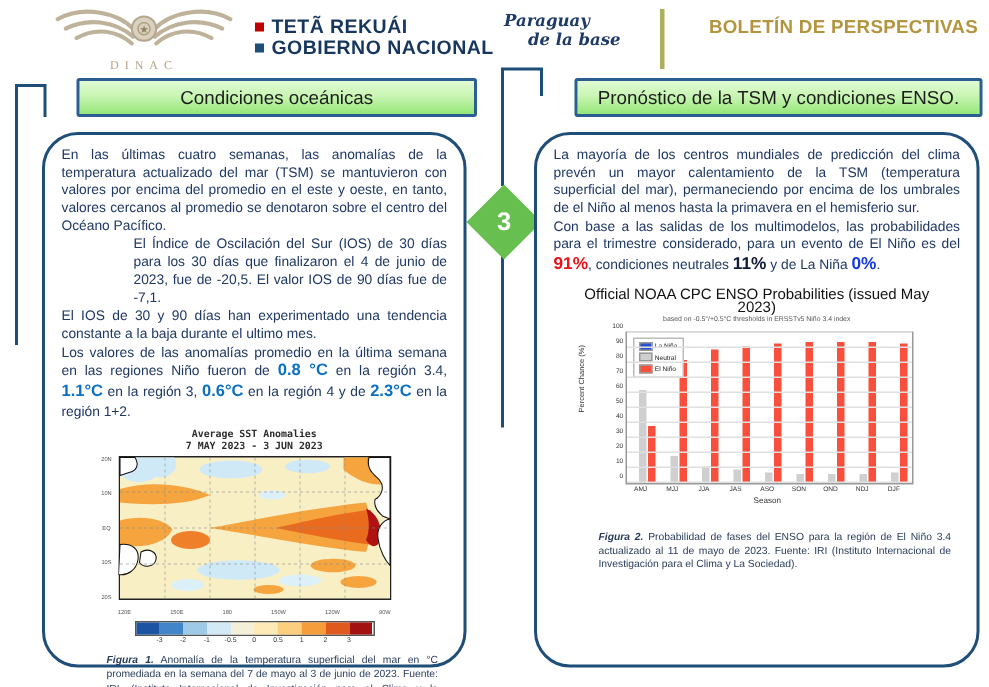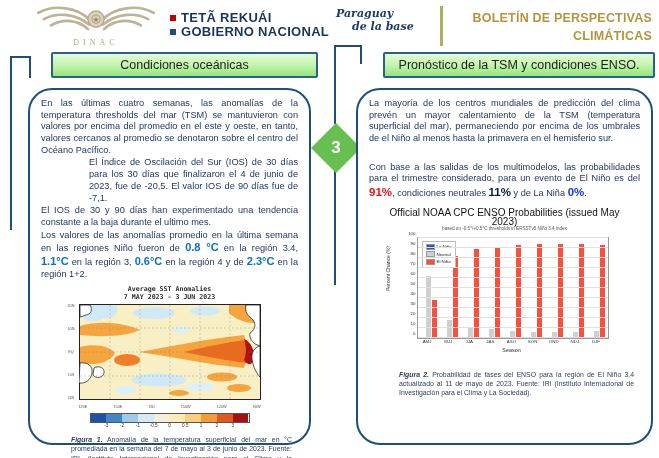--- a/index.html
+++ b/index.html
@@ -125,21 +125,20 @@
 
   <div class="paraguay">
     <div class="l1">Paraguay</div>
     <div class="l2">de la base</div>
   </div>
 
   <div class="hdr-divider"></div>
 
   <div class="bulletin-title">
     <div>BOLETÍN DE PERSPECTIVAS</div>
-    <div>CLIMÁTICAS</div>
   </div>
 
   <div class="banner left">
     <span>Condiciones oceánicas</span>
   </div>
   <div class="banner right">
     <span>Pronóstico de la TSM y condiciones ENSO.</span>
   </div>
 
   <svg class="connector-svg" width="659" height="458">
@@ -149,21 +148,21 @@
       <path d="M335 170 V285"></path>
     </g>
   </svg>
 
   <svg class="diamond" viewBox="0 0 52 52">
     <polygon points="26,1 51,26 26,51 1,26" fill="#66bf4e"></polygon>
   </svg>
   <div class="diamond-num">3</div>
 
   <div class="panel left">
-    <p class="body-text">En las últimas cuatro semanas, las anomalías de la  temperatura thresholds del mar (TSM) se mantuvieron con valores por encima del promedio en el este y oeste, en tanto, valores cercanos al promedio se denotaron sobre el centro del Océano Pacífico.</p>
+    <p class="body-text">En las últimas cuatro semanas, las anomalías de la  temperatura actualizado del mar (TSM) se mantuvieron con valores por encima del promedio en el este y oeste, en tanto, valores cercanos al promedio se denotaron sobre el centro del Océano Pacífico.</p>
     <p class="body-text" style="margin-top:1px;margin-left:48px;"> El Índice de Oscilación del Sur (IOS) de 30 días para los 30 días que finalizaron el 4 de junio de 2023, fue de -20,5. El valor IOS de 90 días fue de -7,1.</p>
     <p class="body-text" style="margin-top:1px;">El IOS de 30 y 90 días han experimentado una tendencia constante a la baja durante el ultimo mes.</p>
     <p class="body-text" style="margin-top:1px;">
       <span>Los valores de las anomalías promedio en la última semana en las regiones Niño fueron de </span><span class="temp-val">0.8 °C</span><span> en la región 3.4, </span><span class="temp-val">1.1°C</span><span> en la región 3, </span><span class="temp-val">0.6°C</span><span> en la región 4 y de </span><span class="temp-val">2.3°C</span><span> en la región 1+2.</span>
     </p>
 
     <div class="fig1">
       <div class="fig1-title">Average SST Anomalies</div>
       <div class="fig1-title">7 MAY 2023 - 3 JUN 2023</div>
       <div class="map-wrap">
@@ -244,21 +243,21 @@
         </div>
     </div>
 
     <p class="caption">
       <span class="cap-lead">Figura 1.</span><span> Anomalía de la temperatura superficial del mar en °C promediada en la semana del 7 de mayo al 3 de junio de 2023. Fuente: IRI. (Instituto Internacional de Investigación para el Clima y la Sociedad).</span>
     </p>
   </div>
 
   <div class="panel right">
     <p class="body-text">La mayoría de los centros mundiales de predicción del clima prevén un mayor calentamiento de la TSM (temperatura superficial del mar), permaneciendo por encima de los umbrales de el Niño al menos hasta la primavera en el hemisferio sur.</p>
-    <p class="body-text" style="margin-top:17px;">
+    <p class="body-text" style="margin-top:1px;">
       <span>Con base a las salidas de los multimodelos, las probabilidades para el trimestre considerado, para un evento de El Niño es del </span><span class="pct pct-red">91%</span><span>, condiciones neutrales </span><span class="pct pct-dark">11%</span><span> y de La Niña </span><span class="pct pct-blue">0%</span><span>.</span>
     </p>
 
     <div class="fig2">
       <div class="chart-title">Official NOAA CPC ENSO Probabilities (issued May 2023)</div>
       <div class="chart-sub">based on -0.5°/+0.5°C thresholds in ERSSTv5 Niño 3.4 index</div>
       <div class="chart-box">
         <div class="ylab">Percent Chance (%)</div>
         <div class="plot" id="plot">
           <div class="bars" id="bars">

